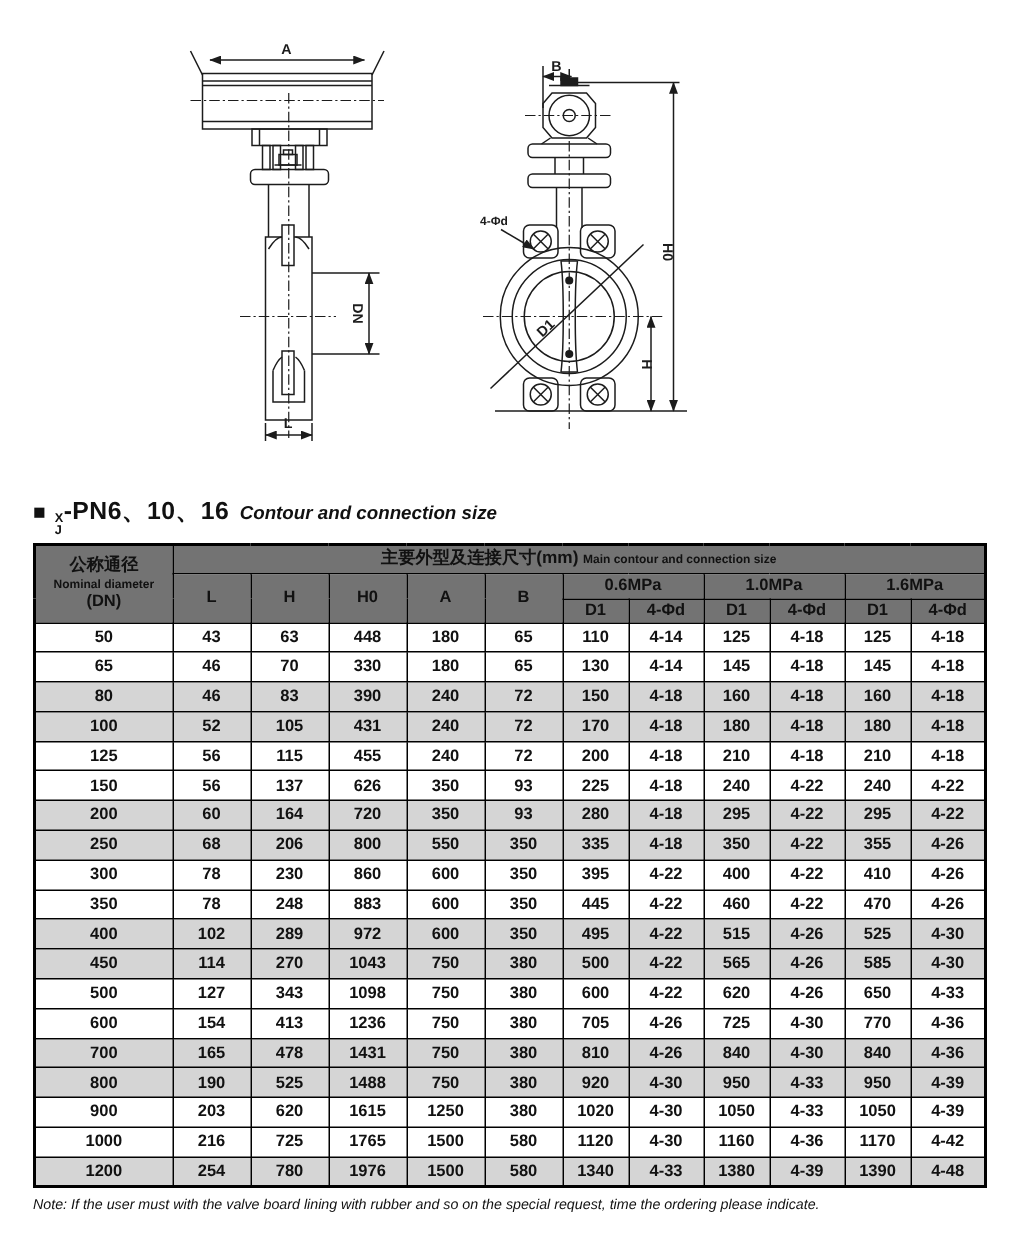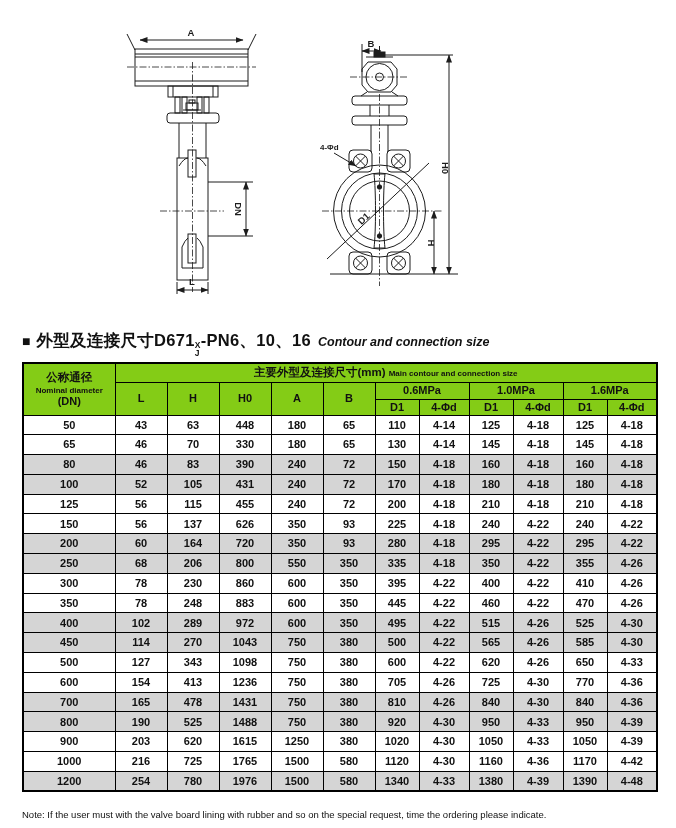--- a/index.html
+++ b/index.html
@@ -32,34 +32,34 @@
   table {
     position:absolute; top:362px; left:22px; width:634px;
     border-collapse:collapse; table-layout:fixed;
     border:2px solid #000;
   }
   th, td {
     border:1px solid #000; text-align:center; vertical-align:middle;
     font-size:11px; font-weight:bold; padding:0; line-height:1.15;
     overflow:hidden;
   }
-  thead th { background:#84cc16; }
+  thead th { background:#737373; }
   thead tr:nth-child(1) th { height:19px; }
   thead tr:nth-child(2) th { height:17px; }
   thead tr:nth-child(3) th { height:16px; }
   tbody td { height:19.8px; background:#fff; }
   tbody tr.alt td { background:#d5d5d5; }
   .h-cn  { font-size:11.5px; font-weight:bold; }
   .h-en  { font-size:8px; font-weight:bold; }
   .h-unit{ font-size:11px; font-weight:bold; }
   .col1-hdr { line-height:1.05; }
 
   .notes { position:absolute; top:793px; left:22px; width:640px; }
   .note-cn { font-size:13px; font-weight:bold; letter-spacing:0.5px; }
-  .note-en { font-size:9.5px; margin-top:16px; }
+  .note-en { font-size:9.5px; margin-top:5px;font-style:italic; }
 </style>
 </head>
 <body>
 
 <div class="drawings">
 <svg width="676" height="318" viewBox="0 0 676 318" xmlns="http://www.w3.org/2000/svg">
   <defs>
     <marker id="arw" viewBox="0 0 8 6" markerWidth="8" markerHeight="6" refX="7.5" refY="3" orient="auto-start-reverse" markerUnits="userSpaceOnUse">
       <path d="M0,0 L8,3 L0,6 Z" fill="#1c1c1c"></path>
     </marker>
@@ -193,21 +193,21 @@
   <text x="371" y="47">B</text>
   <text class="sm" x="320" y="150">4-Φd</text>
   <text transform="rotate(90 428 243)" x="428" y="243">H</text>
   <text transform="rotate(90 442 168)" x="442" y="168">H0</text>
   <text transform="rotate(-43 366 221)" x="366" y="221">D1</text>
 </svg>
 </div>
 
 <div class="section-title">
   <span class="bullet">■</span>
-  <span class="title-cn"><span>外型及连接尺寸D671</span><span class="stack">
+  <span class="title-cn"><span class="stack">
         <span>X</span>
         <span>J</span>
       </span><span>-PN6、10、16</span></span>
   <span class="title-en">Contour and connection size</span>
 </div>
 
 <table>
   <colgroup>
     <col style="width:92px">
     <col style="width:52px">

